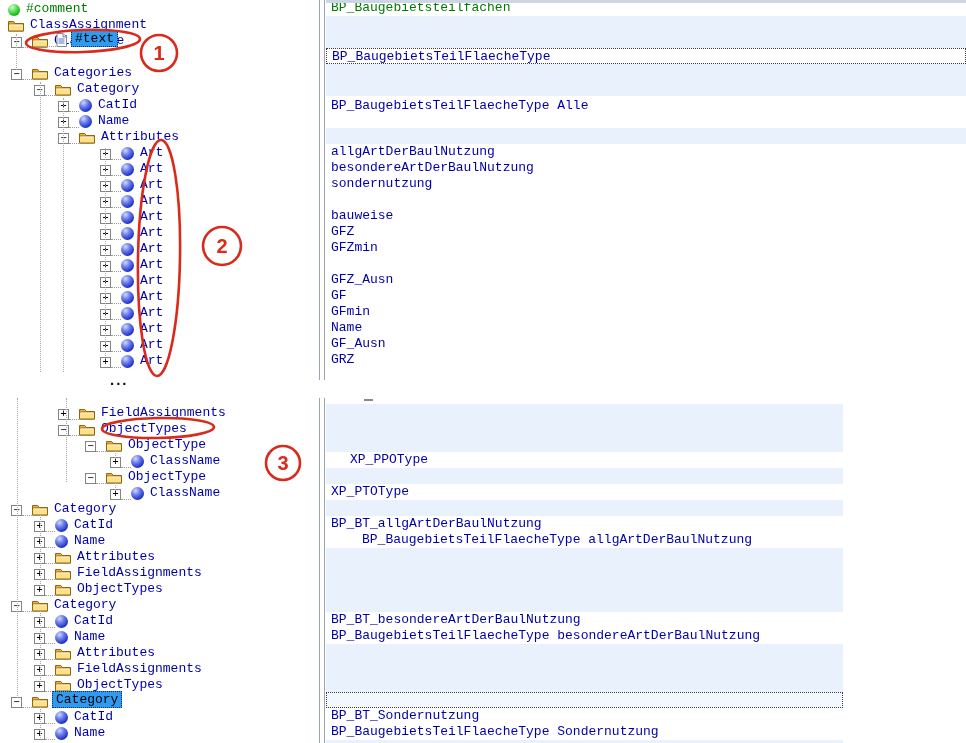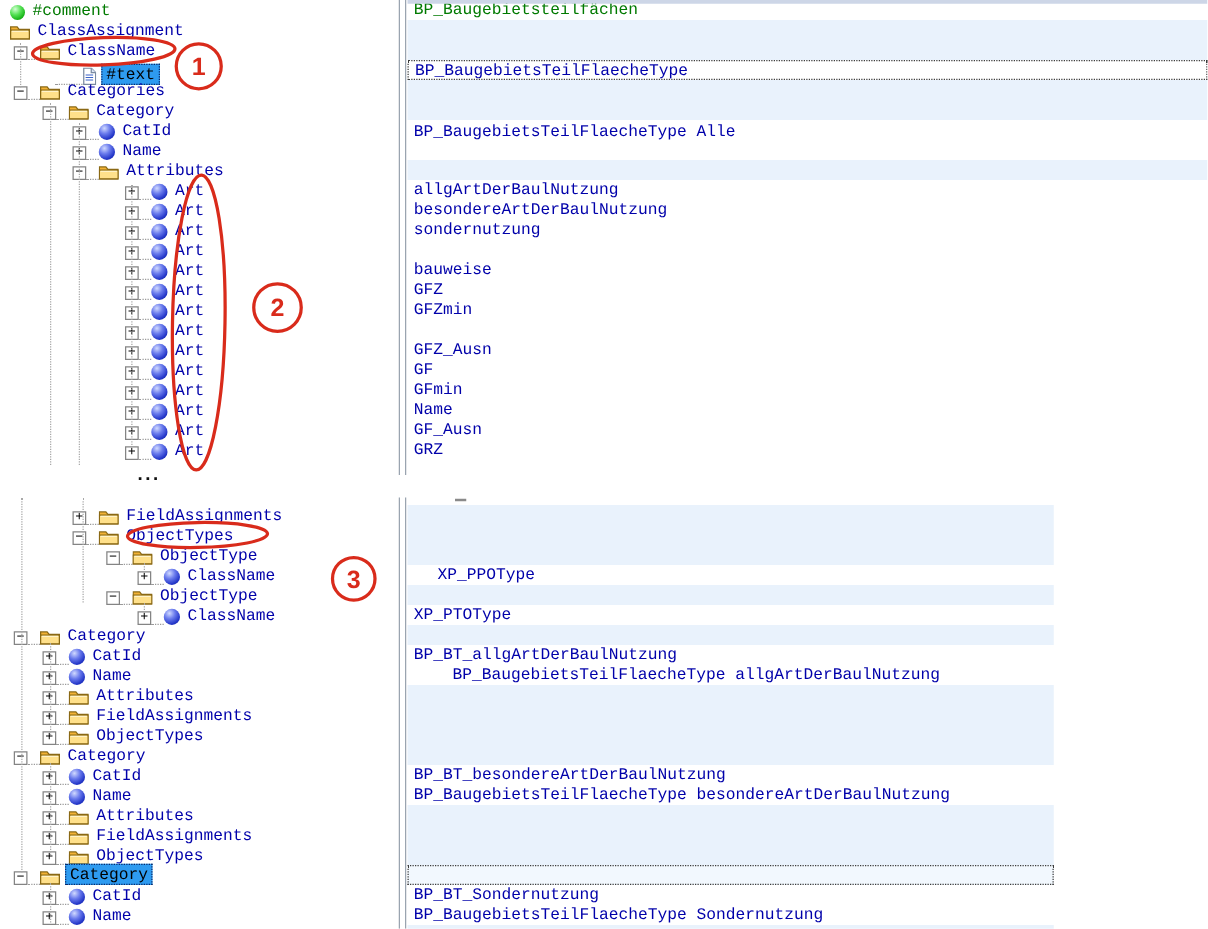--- a/index.html
+++ b/index.html
@@ -72,21 +72,21 @@
         <span class="conn"></span>
         <span class="icon">
           <svg width="16" height="13" viewBox="0 0 16 13">
             <path d="M0.5 2.5 h5.2 l1.6 2 h8.2 v7.5 h-15 z" fill="#f3b234" stroke="#8a6914" stroke-width="1"></path>
             <path d="M0.5 5 h15 v7 h-15 z" fill="#ffe08a" stroke="#8a6914" stroke-width="1"></path>
             <path d="M1.5 6 h13" stroke="#fff2c8" stroke-width="1"></path>
           </svg>
         </span>
         <span class="lbl">ClassName</span>
       </div>
-      <div class="trow" style="top: 52px; padding-left: 44px;">
+      <div class="trow" style="top: 31px; padding-left: 34px;">
         <span class="conn long"></span>
         <span class="icon">
           <svg width="11" height="14" viewBox="0 0 11 14">
             <path d="M1 0.5 h6 l3.5 3.5 v9.5 h-9.5 z" fill="#ffffff" stroke="#7a8aa0"></path>
             <path d="M7 0.5 v3.5 h3.5" fill="#dce6f4" stroke="#7a8aa0"></path>
             <path d="M2.5 6 h6 M2.5 8 h6 M2.5 10 h6" stroke="#3a62c8" stroke-width="0.9"></path>
           </svg>
         </span>
         <span class="lbl sel">#text</span>
       </div>

